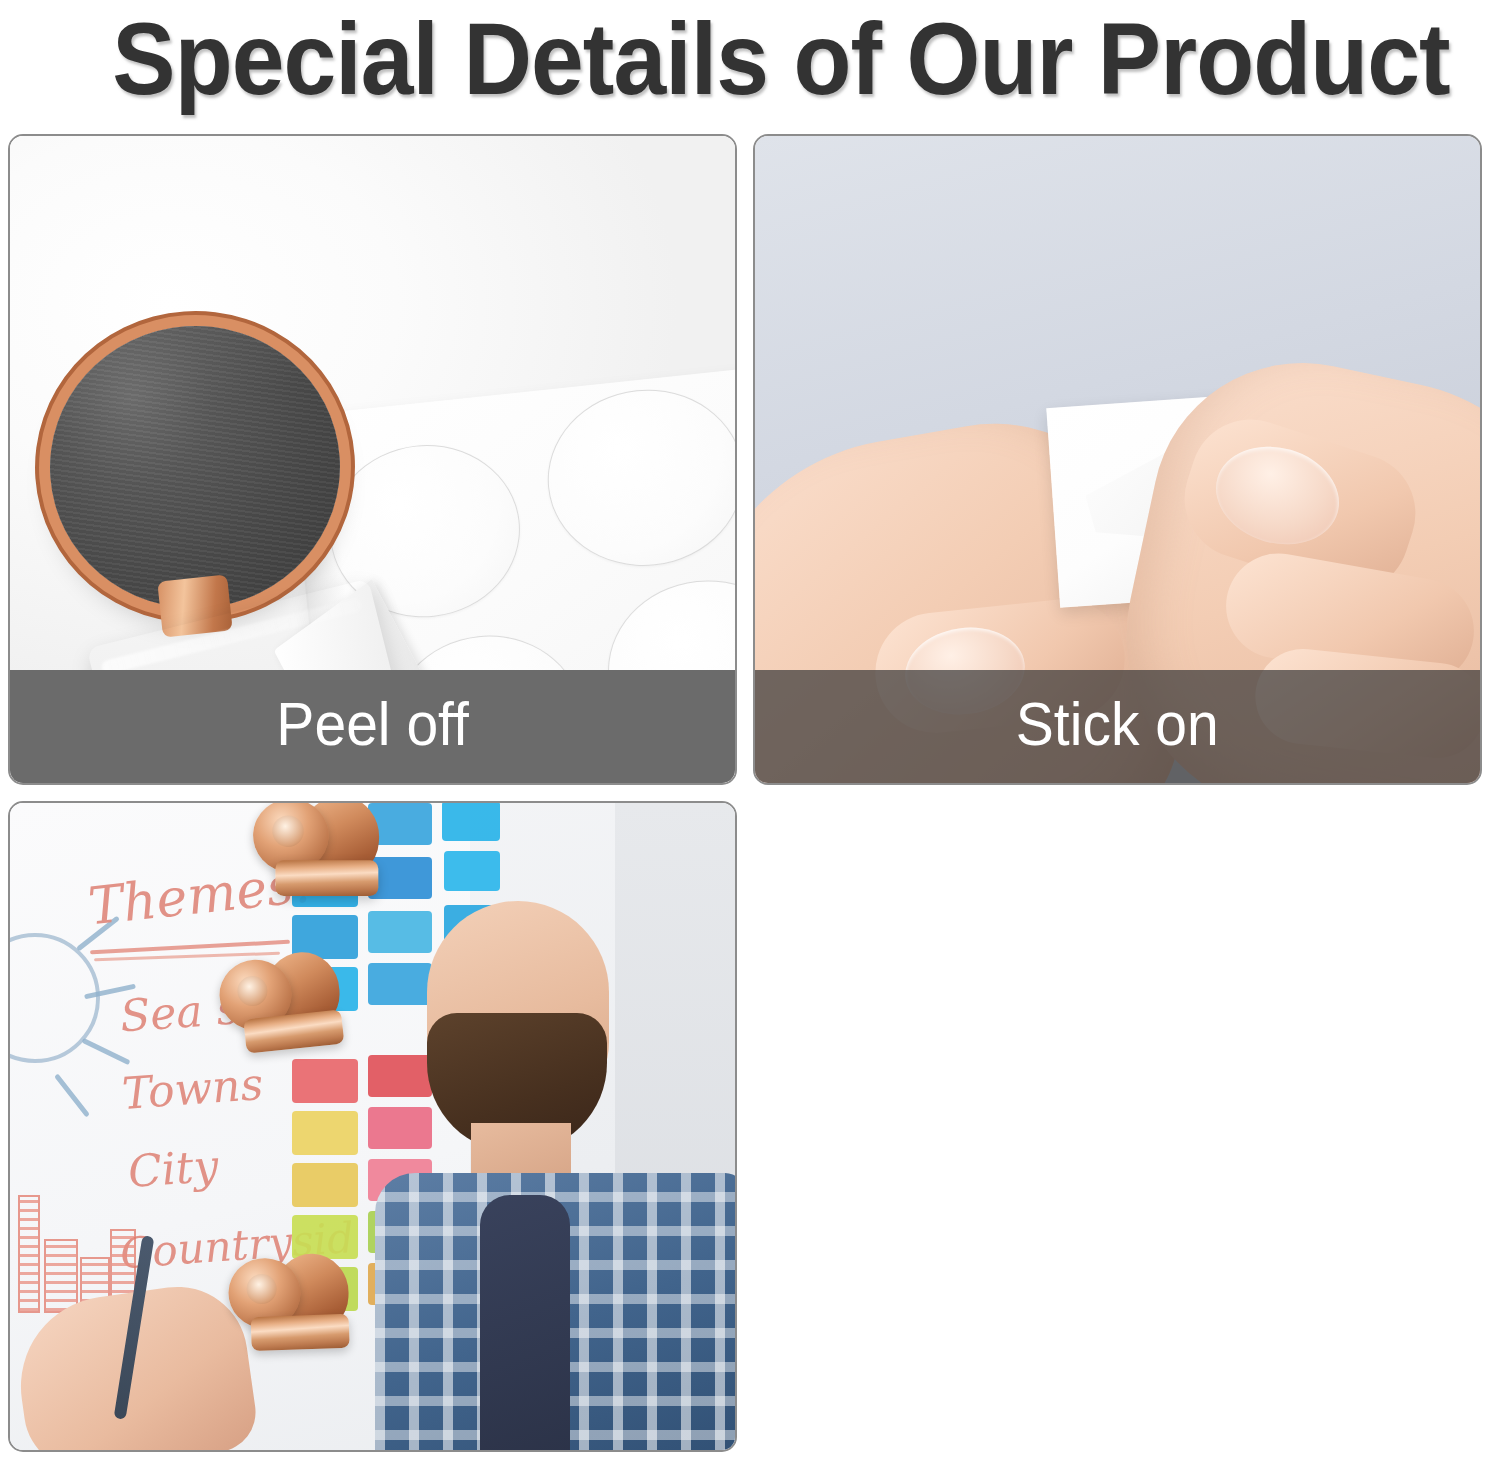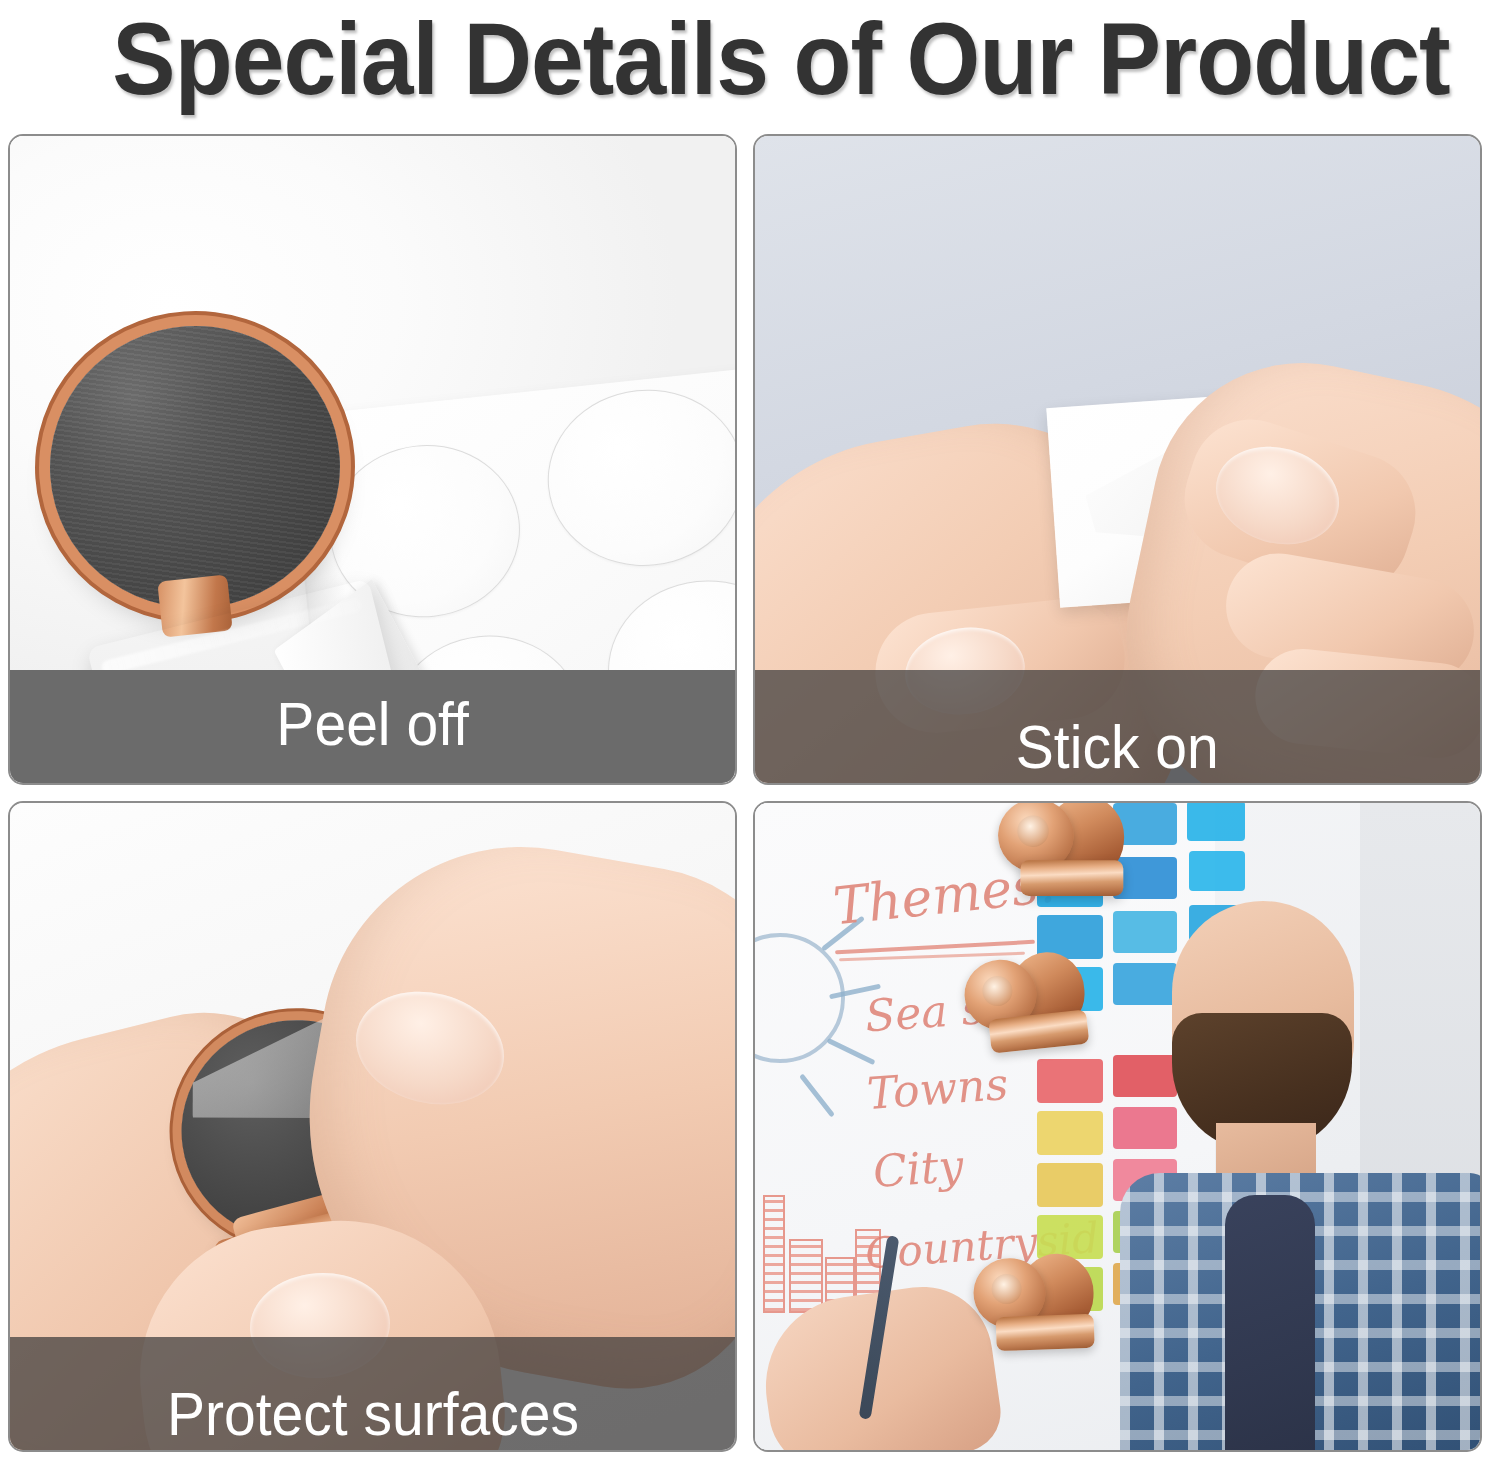--- a/index.html
+++ b/index.html
@@ -48,21 +48,21 @@
   }
   .photo { position: absolute; inset: 0; overflow: hidden; }
 
   
   .caption {
     position: absolute; left: 0; right: 0; bottom: 0; height: 113px;
     display: flex; align-items: center; justify-content: center;
     z-index: 40;
   }
   .caption.solid { background: #6b6b6b; }
-  .caption.translucent { background: rgba(60,58,58,0.72); align-items: flex-end; }
+  .caption.translucent { background: rgba(60,58,58,0.72); }
   .caption-text {
     color: #ffffff;
     font-size: 62px;
     font-weight: normal;
     letter-spacing: 0px;
     transform: scaleX(0.92);
     white-space: nowrap;
     line-height: 1;
     padding-bottom: 5px;
   }
@@ -418,42 +418,20 @@
         <div class="finger" style="left:430px; top:300px; width:230px; height:140px; transform:rotate(18deg);"></div>
         <div class="nail" style="left:460px; top:312px; width:125px; height:95px; transform:rotate(16deg);"></div>
         <div class="finger" style="left:470px; top:430px; width:250px; height:105px; transform:rotate(10deg);"></div>
         <div class="finger" style="left:500px; top:520px; width:230px; height:95px; transform:rotate(6deg);"></div>
       </div>
       <div class="caption translucent">
         <div class="caption-text">Stick on</div>
       </div>
     </div>
 
-    <div class="panel">
-      <div class="photo">
-        <div class="p3-bg"></div>
-
-        <div class="p3-hand-l"></div>
-
-        <div class="clip3">
-          <div class="magnet3"></div>
-          <div class="film3"></div>
-          <div class="clip3-spring"></div>
-          <div class="clip3-body"></div>
-        </div>
-
-        <div class="p3-hand-r"></div>
-        <div class="nail" style="left:345px; top:190px; width:150px; height:110px; transform:rotate(14deg); z-index:6;"></div>
-        <div class="p3-hand-b"></div>
-        <div class="nail" style="left:240px; top:470px; width:140px; height:105px; transform:rotate(-4deg);"></div>
-      </div>
-      <div class="caption translucent">
-        <div class="caption-text">Protect surfaces</div>
-      </div>
-    </div>
 
     <div class="panel">
       <div class="photo">
         <div class="p4-bg"></div>
         <div class="wall"></div>
 
         <div class="whiteboard">
 
           <div class="sun"></div>
           <div class="ray" style="left:62px; top:128px; transform:rotate(-38deg);"></div>

